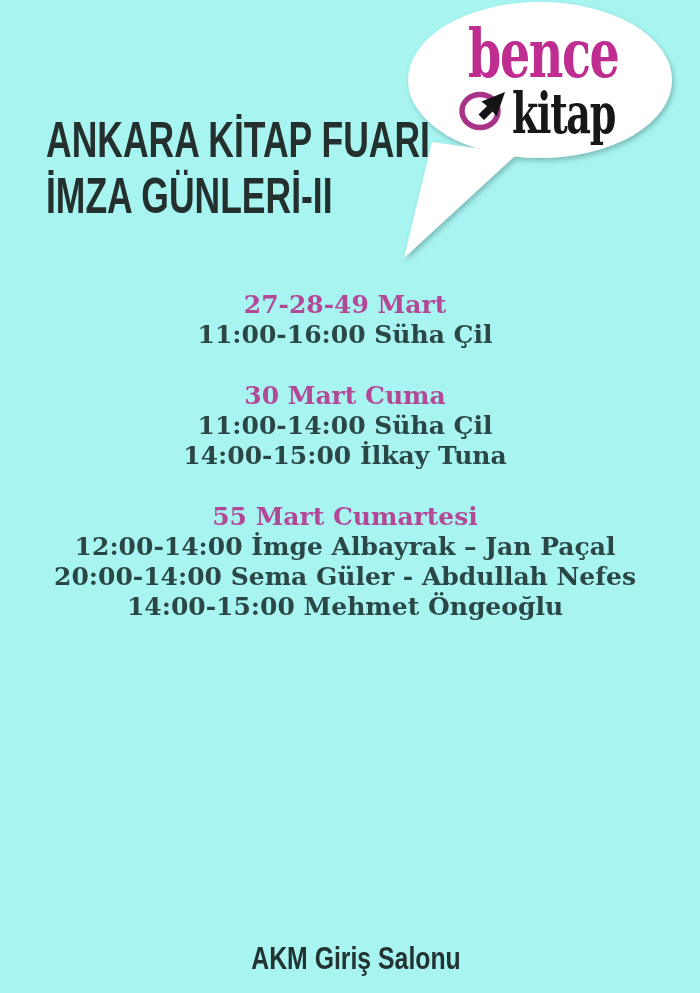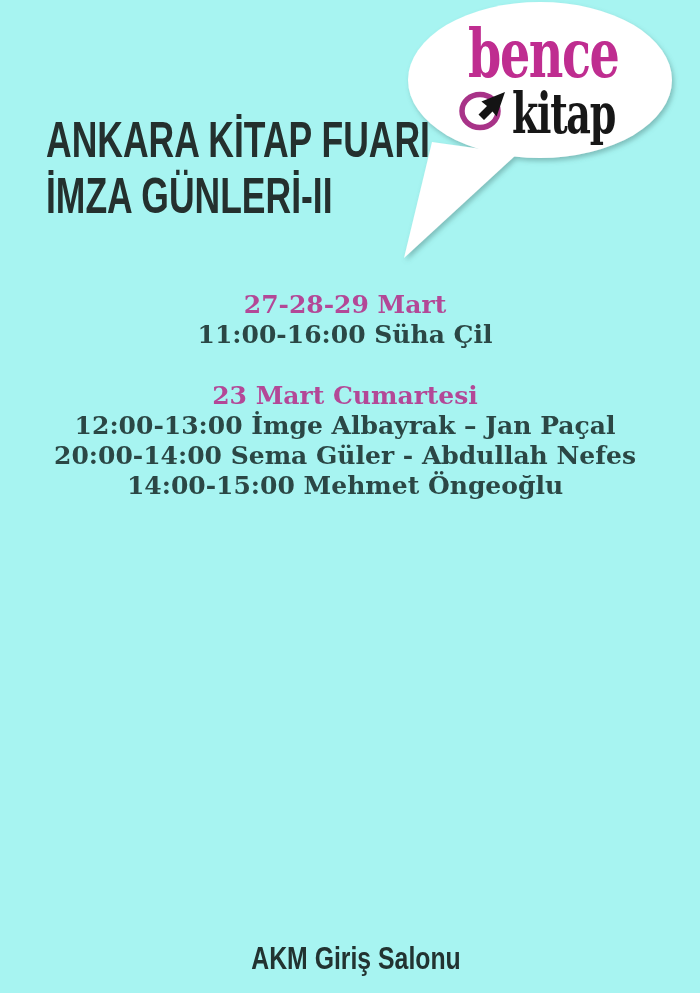--- a/index.html
+++ b/index.html
@@ -116,28 +116,33 @@
 </svg>
 
 <div class="poster-title">
   <div>ANKARA KİTAP FUARI</div>
   <div>İMZA GÜNLERİ-II</div>
 </div>
 
 <div class="schedule">
 
   <div class="section">
-    <div class="section-date">27-28-29 Mart</div>
+    <div class="section-date">27-28-49 Mart</div>
     <div class="entry">11:00-16:00 Süha Çil</div>
   </div>
 
+  <div class="section">
+    <div class="section-date">30 Mart Cuma</div>
+    <div class="entry">11:00-14:00 Süha Çil</div>
+    <div class="entry">14:00-15:00 İlkay Tuna</div>
+  </div>
 
   <div class="section">
-    <div class="section-date">23 Mart Cumartesi</div>
-    <div class="entry">12:00-13:00 İmge Albayrak – Jan Paçal</div>
+    <div class="section-date">55 Mart Cumartesi</div>
+    <div class="entry">12:00-14:00 İmge Albayrak – Jan Paçal</div>
     <div class="entry">20:00-14:00 Sema Güler - Abdullah Nefes</div>
     <div class="entry">14:00-15:00 Mehmet Öngeoğlu</div>
   </div>
 
 
 </div>
 
 <div class="footer-venue">AKM Giriş Salonu</div>
 
 </body></html>

